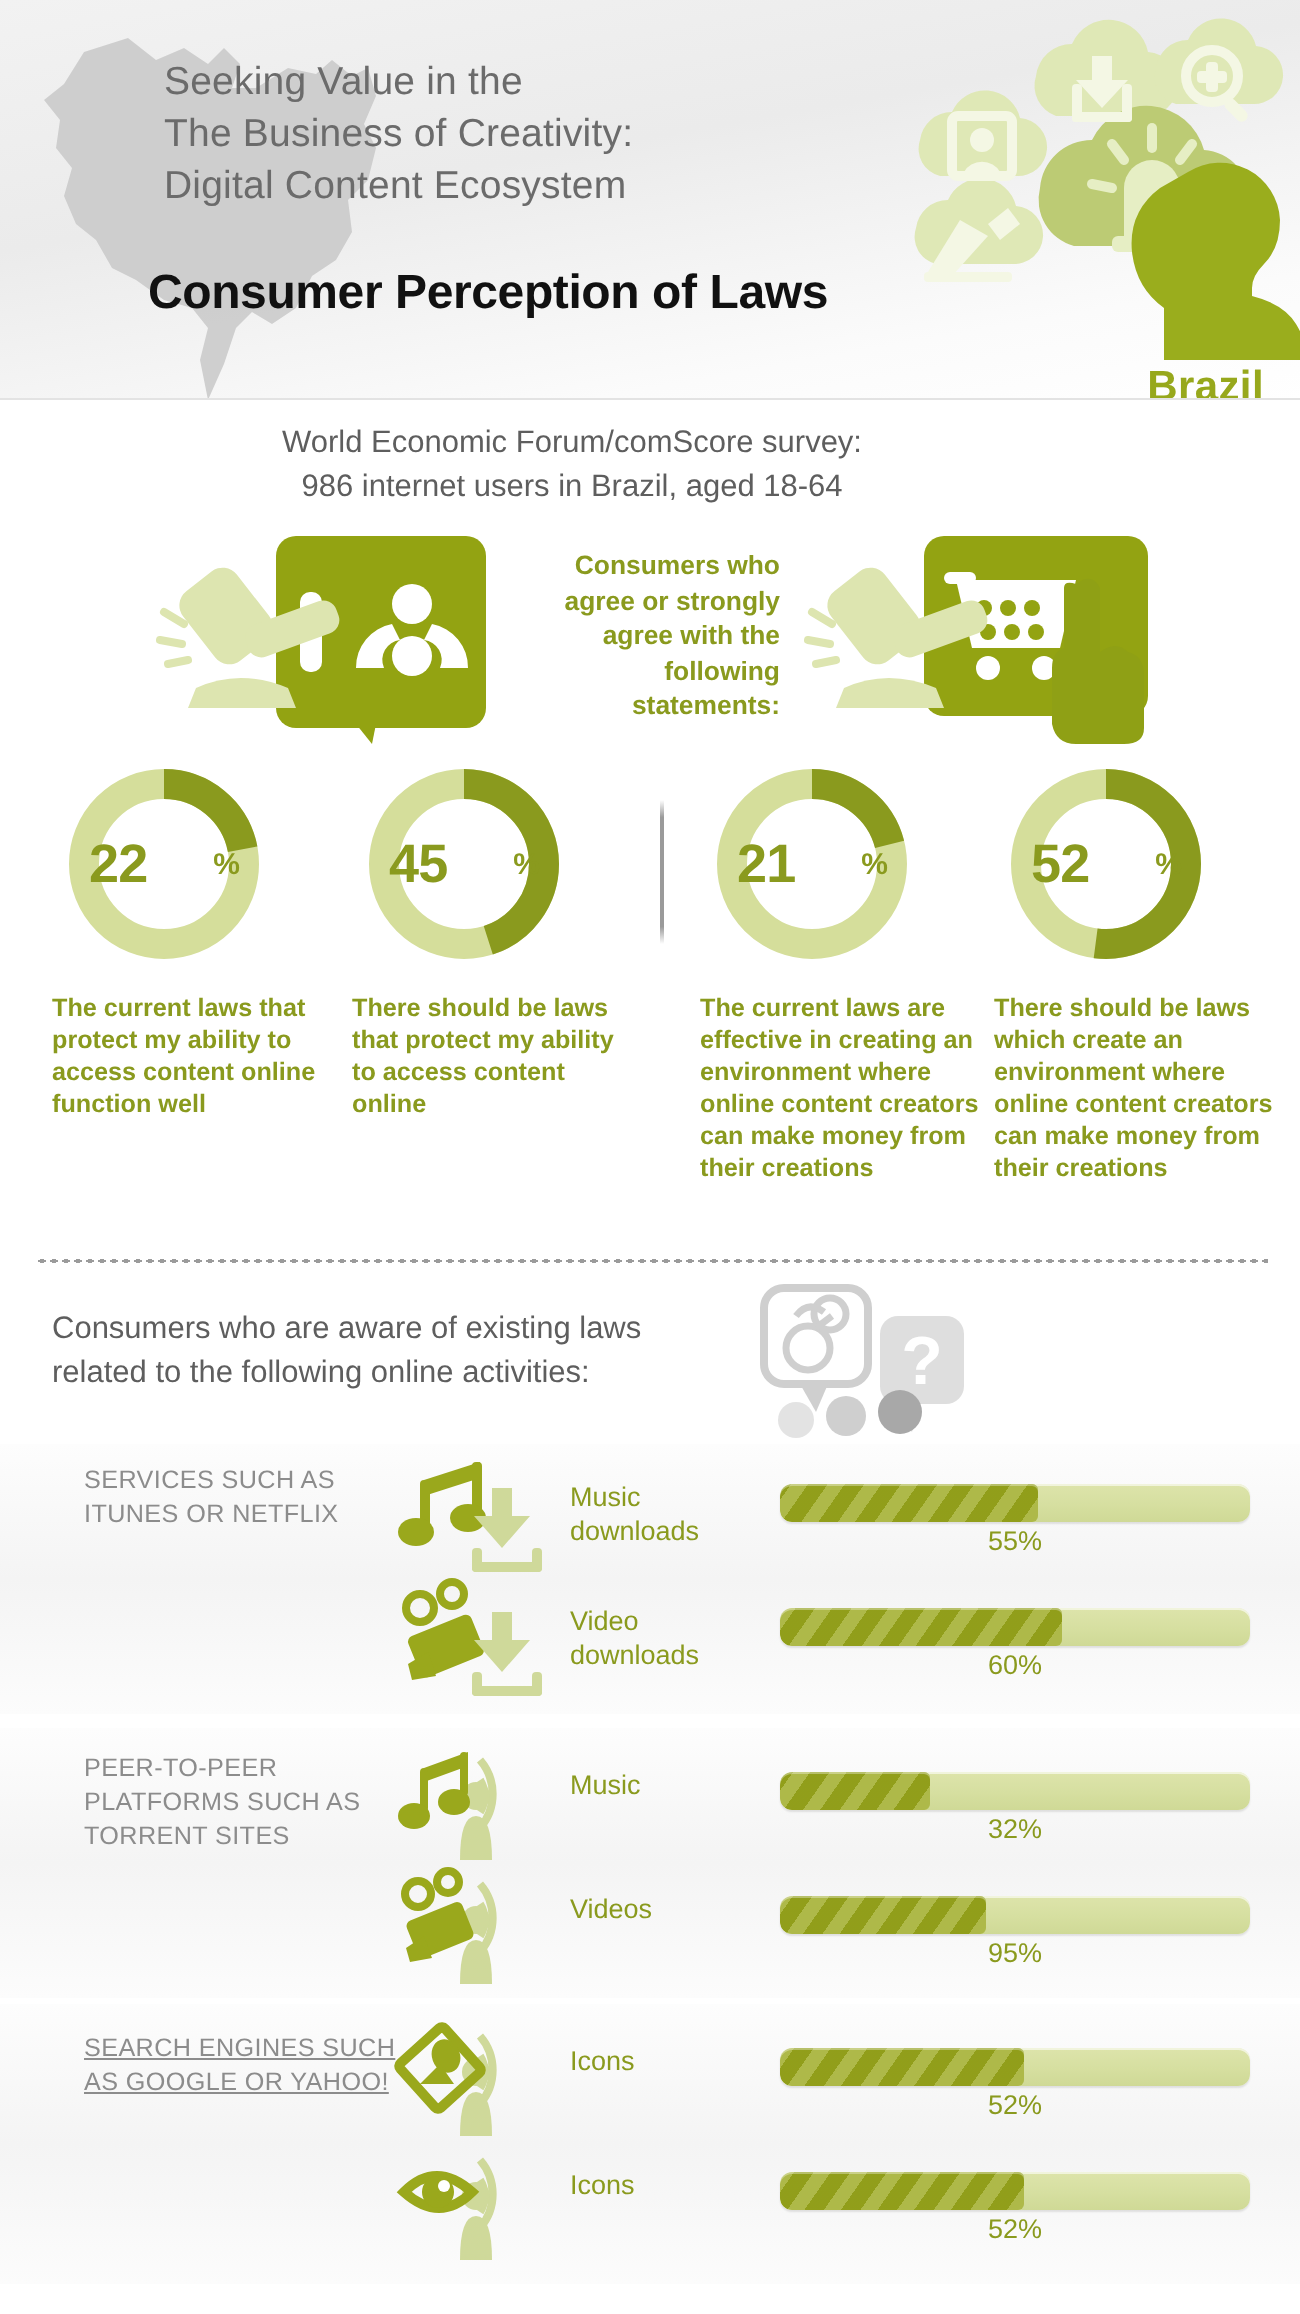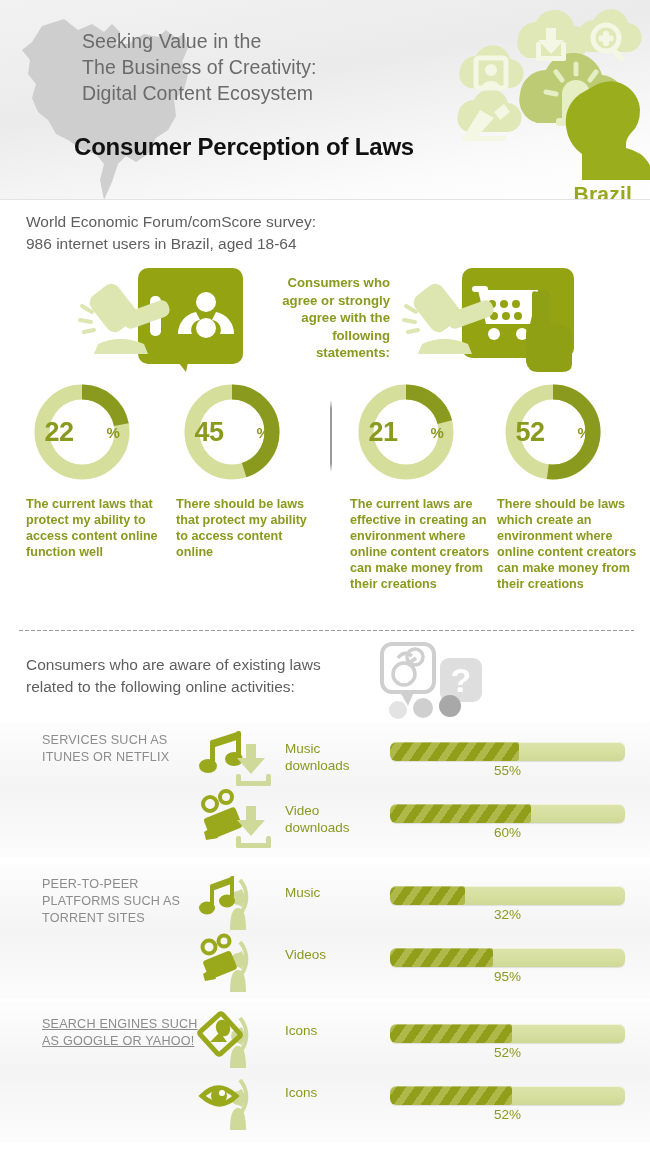--- a/index.html
+++ b/index.html
@@ -30,21 +30,21 @@
   .header-icons{position:absolute;right:2px;top:8px;width:190px;height:160px;}
   .brazil-label{
     position:absolute;right:18px;top:182px;
     font-size:21px;font-weight:bold;color:#97a81c;letter-spacing:.2px;
   }
   .header-rule{position:absolute;left:0;top:199px;width:650px;height:1px;background:#e3e3e3;}
 
   
   .survey{
     position:absolute;left:26px;top:211px;width:520px;
-    font-size:15.5px;color:#5e5e5e;line-height:22px;
+    font-size:15.5px;color:#5e5e5e;line-height:22px;text-align:center;
   }
 
   
   .agree-band{position:absolute;left:0;top:262px;width:650px;height:120px;}
   .gavel-left{position:absolute;left:78px;top:4px;}
   .gavel-right{position:absolute;left:402px;top:4px;}
   .agree-caption{
     position:absolute;left:258px;top:12px;width:132px;
     text-align:right;font-size:13.2px;font-weight:bold;color:#8a9a1e;line-height:17.5px;
   }

